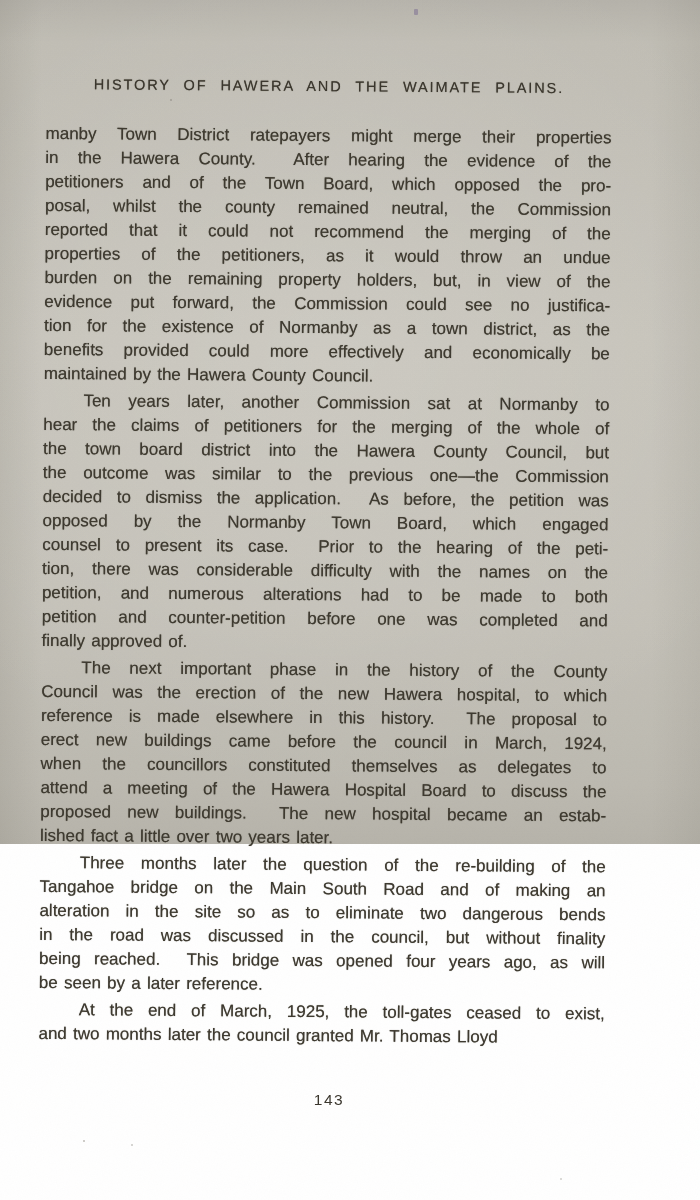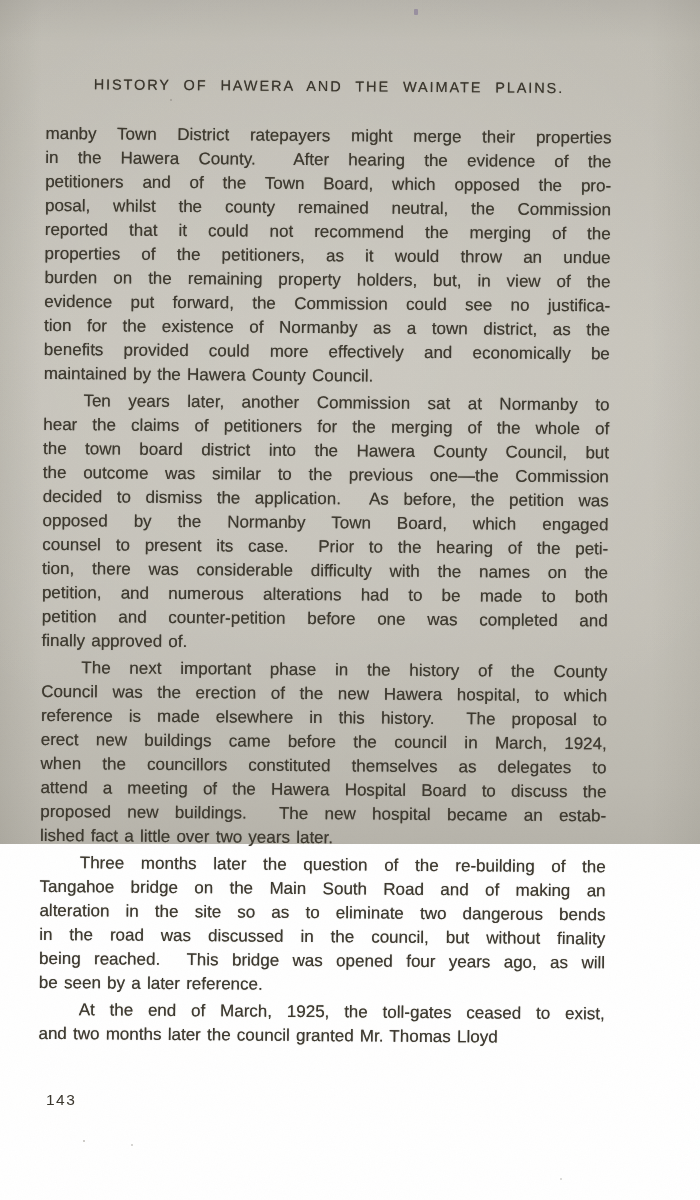--- a/index.html
+++ b/index.html
@@ -63,21 +63,21 @@
     text-align-last: left;
   }
   .line.indent {
     text-indent: 40px;
   }
   .folio {
     position: absolute;
     left: 46px;
     top: 1091px;
     width: 566px;
-    text-align: left;
+    text-align: center;
     font-size: 15.5px;
     letter-spacing: 1.5px;
     color: #3a362d;
   }
   .speck {
     position: absolute;
     border-radius: 1px;
     pointer-events: none;
   }
 </style>

